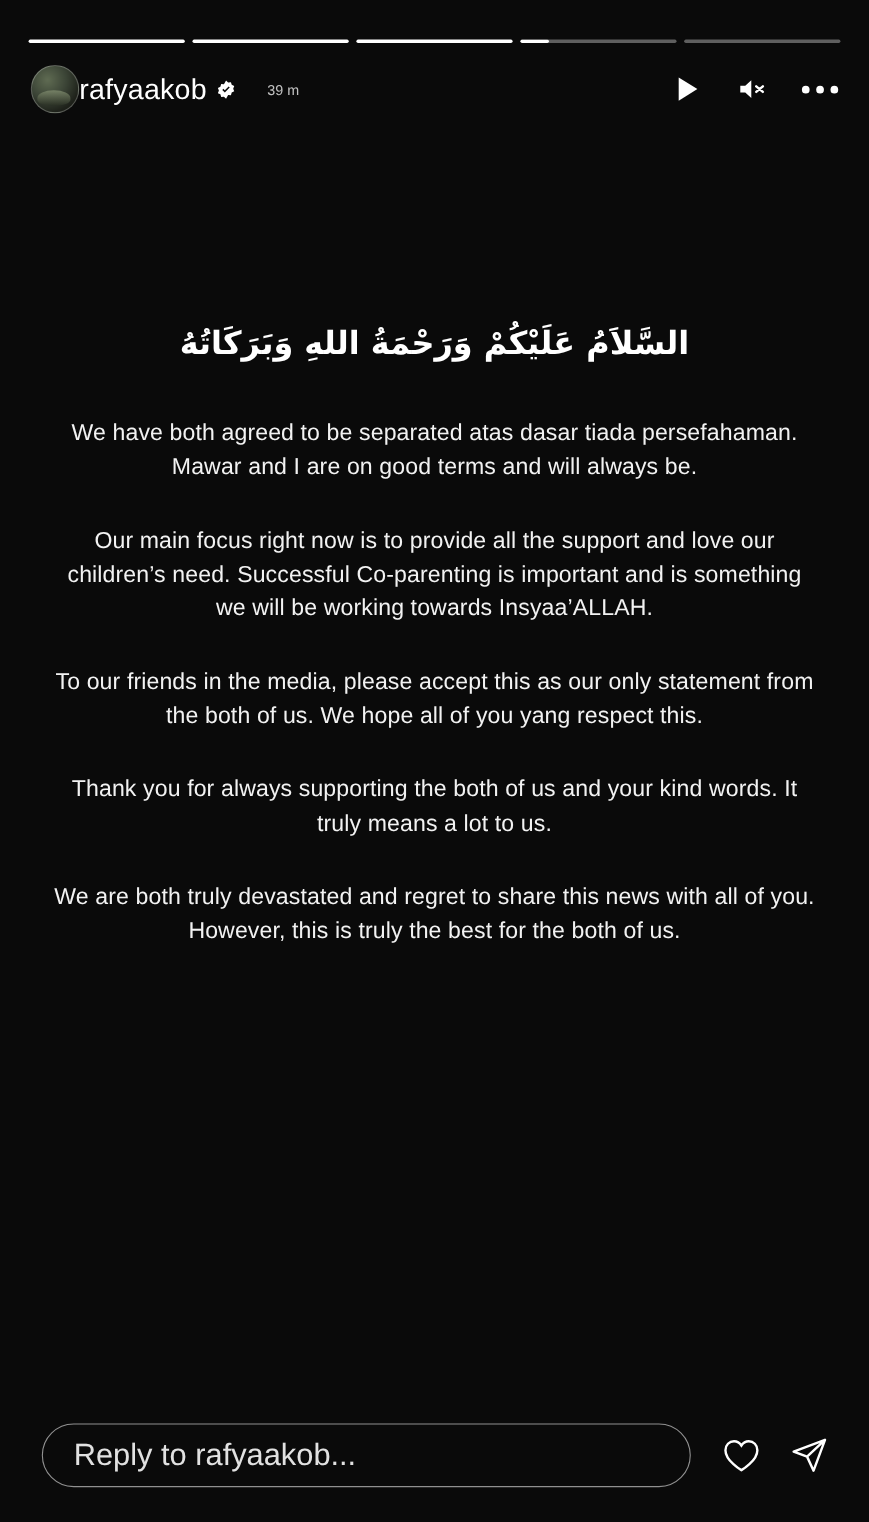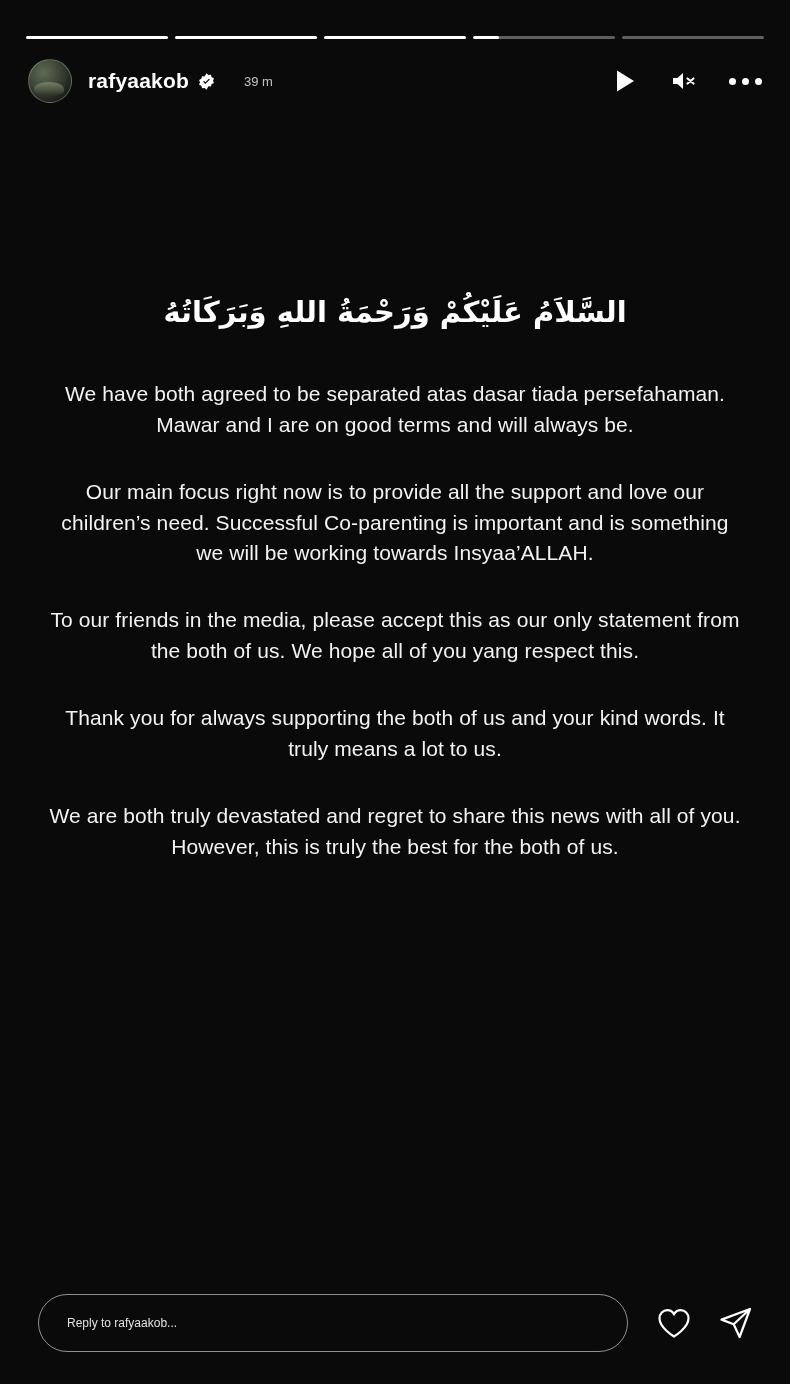--- a/index.html
+++ b/index.html
@@ -83,23 +83,22 @@
   .avatar::after {
     content: "";
     position: absolute;
     left: 5px; bottom: 6px;
     width: 30px; height: 14px;
     background: linear-gradient(180deg, #7e8a6d 0%, #2a3024 100%);
     border-radius: 50% 50% 40% 40%;
     opacity: .85;
   }
   .username {
-    margin-left: 16px;
-    font-size: 21px;
-    font-weight: 700;
+    font-size: 26px;
+    font-weight: 400;
     letter-spacing: .2px;
     color: #fff;
     white-space: nowrap;
   }
   .verified {
     margin-left: 8px;
     width: 19px;
     height: 19px;
     flex: none;
     display: inline-flex;
@@ -179,21 +178,21 @@
     align-items: center;
     z-index: 5;
   }
   .reply-input {
     flex: 1 1 auto;
     height: 58px;
     border: 1.5px solid rgba(255,255,255,0.55);
     border-radius: 32px;
     background: transparent;
     color: #86efac;
-    font-size: 12px;
+    font-size: 28px;
     font-family: "Liberation Sans", sans-serif;
     padding: 0 28px;
     box-sizing: border-box;
     outline: none;
   }
   .reply-input::placeholder {
     color: rgba(255,255,255,0.88);
   }
   .footer-actions {
     display: flex;

